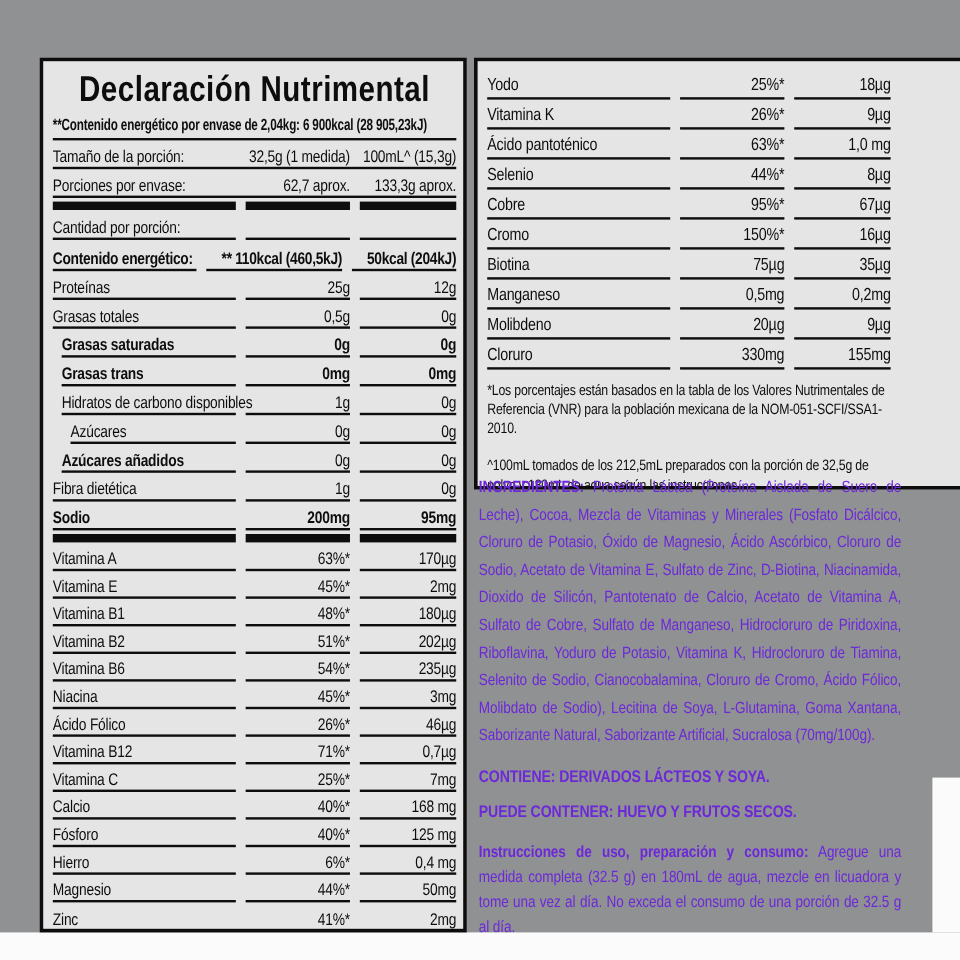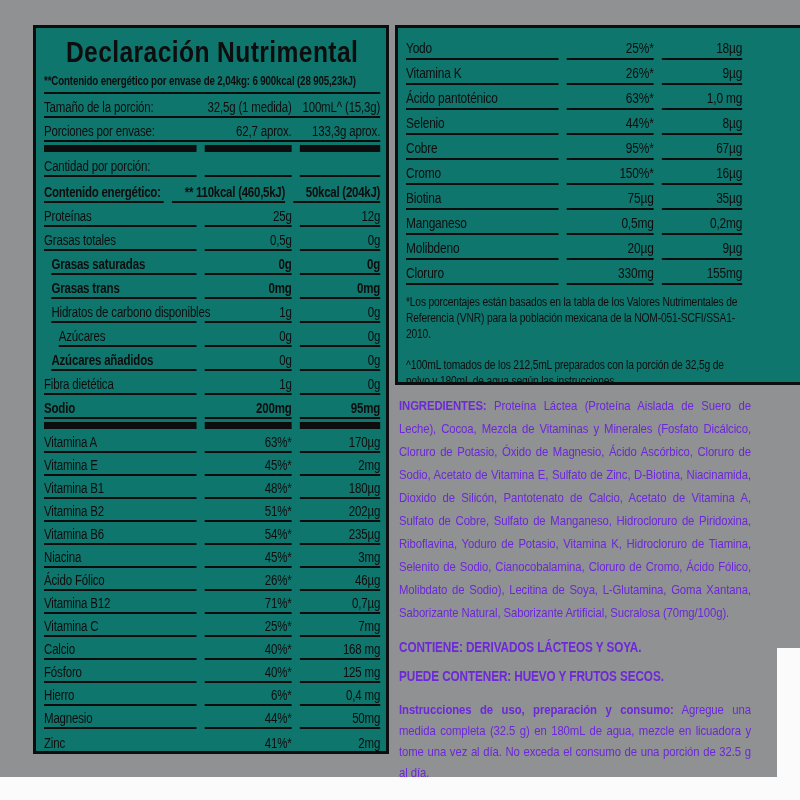--- a/index.html
+++ b/index.html
@@ -5,21 +5,21 @@
   * { margin:0; padding:0; box-sizing:border-box; }
   html,body { width:800px; height:800px; }
   body {
     position:relative; background:#fbfbfb;
     font-family:"Liberation Sans", sans-serif;
     color:#0d0d0d; overflow:hidden;
   }
   .bg { position:absolute; left:0; top:0; width:800px; height:777px; background:#8f9192; }
   .notch { position:absolute; right:0; top:648px; width:23px; height:129px; background:#fbfbfb; }
 
-  .panel { position:absolute; background:#0f766e; border:3px solid #0d0d0d; overflow:hidden; }
+  .panel { position:absolute; background:#e5e5e5; border:3px solid #0d0d0d; overflow:hidden;margin-top:23px; }
   #left-panel  { left:33px;  top:25px; width:356px; height:729px; padding:5px 8px 4px 8px; }
   #right-panel { left:395px; top:25px; width:428px; height:360px; padding:7px 8px 6px 8px; }
 
   .inner { transform:scaleX(0.82); transform-origin:0 0; width:410px; }
 
   .title { font-size:30px; font-weight:bold; letter-spacing:.5px; white-space:nowrap;
            text-align:center; padding:2px 0 3px 0; }
   .subtitle { font-size:13.5px; font-weight:bold; letter-spacing:-.2px; white-space:nowrap;
               width:466px; transform:scaleX(.88); transform-origin:0 0;
               border-bottom:2px solid #0d0d0d; padding:1px 0 4px 0; }

